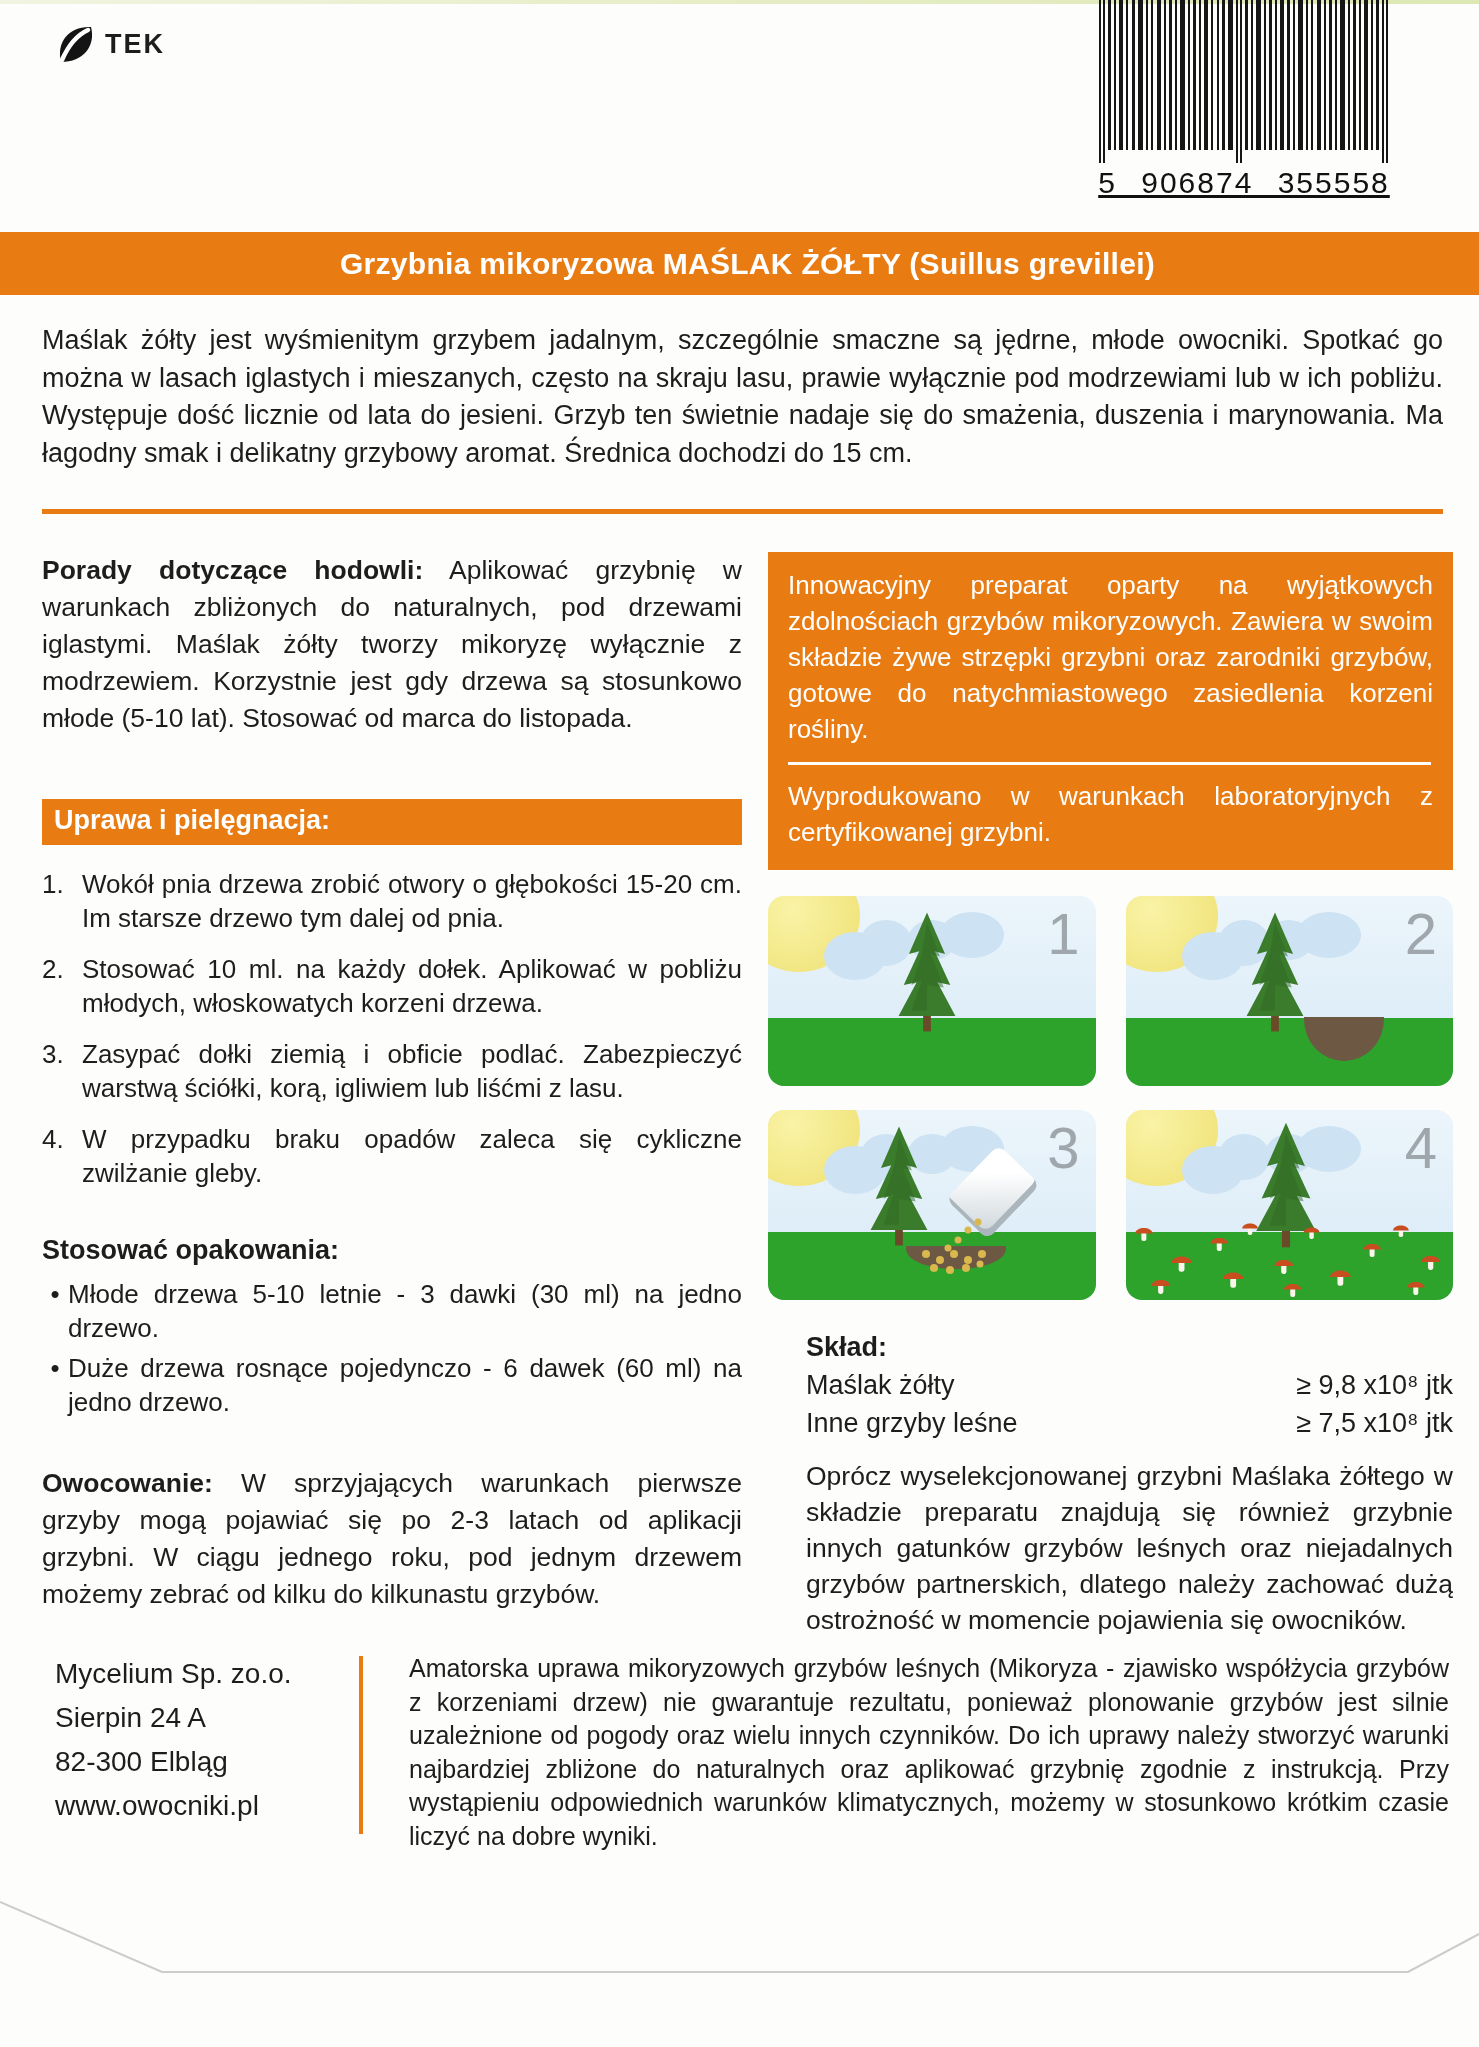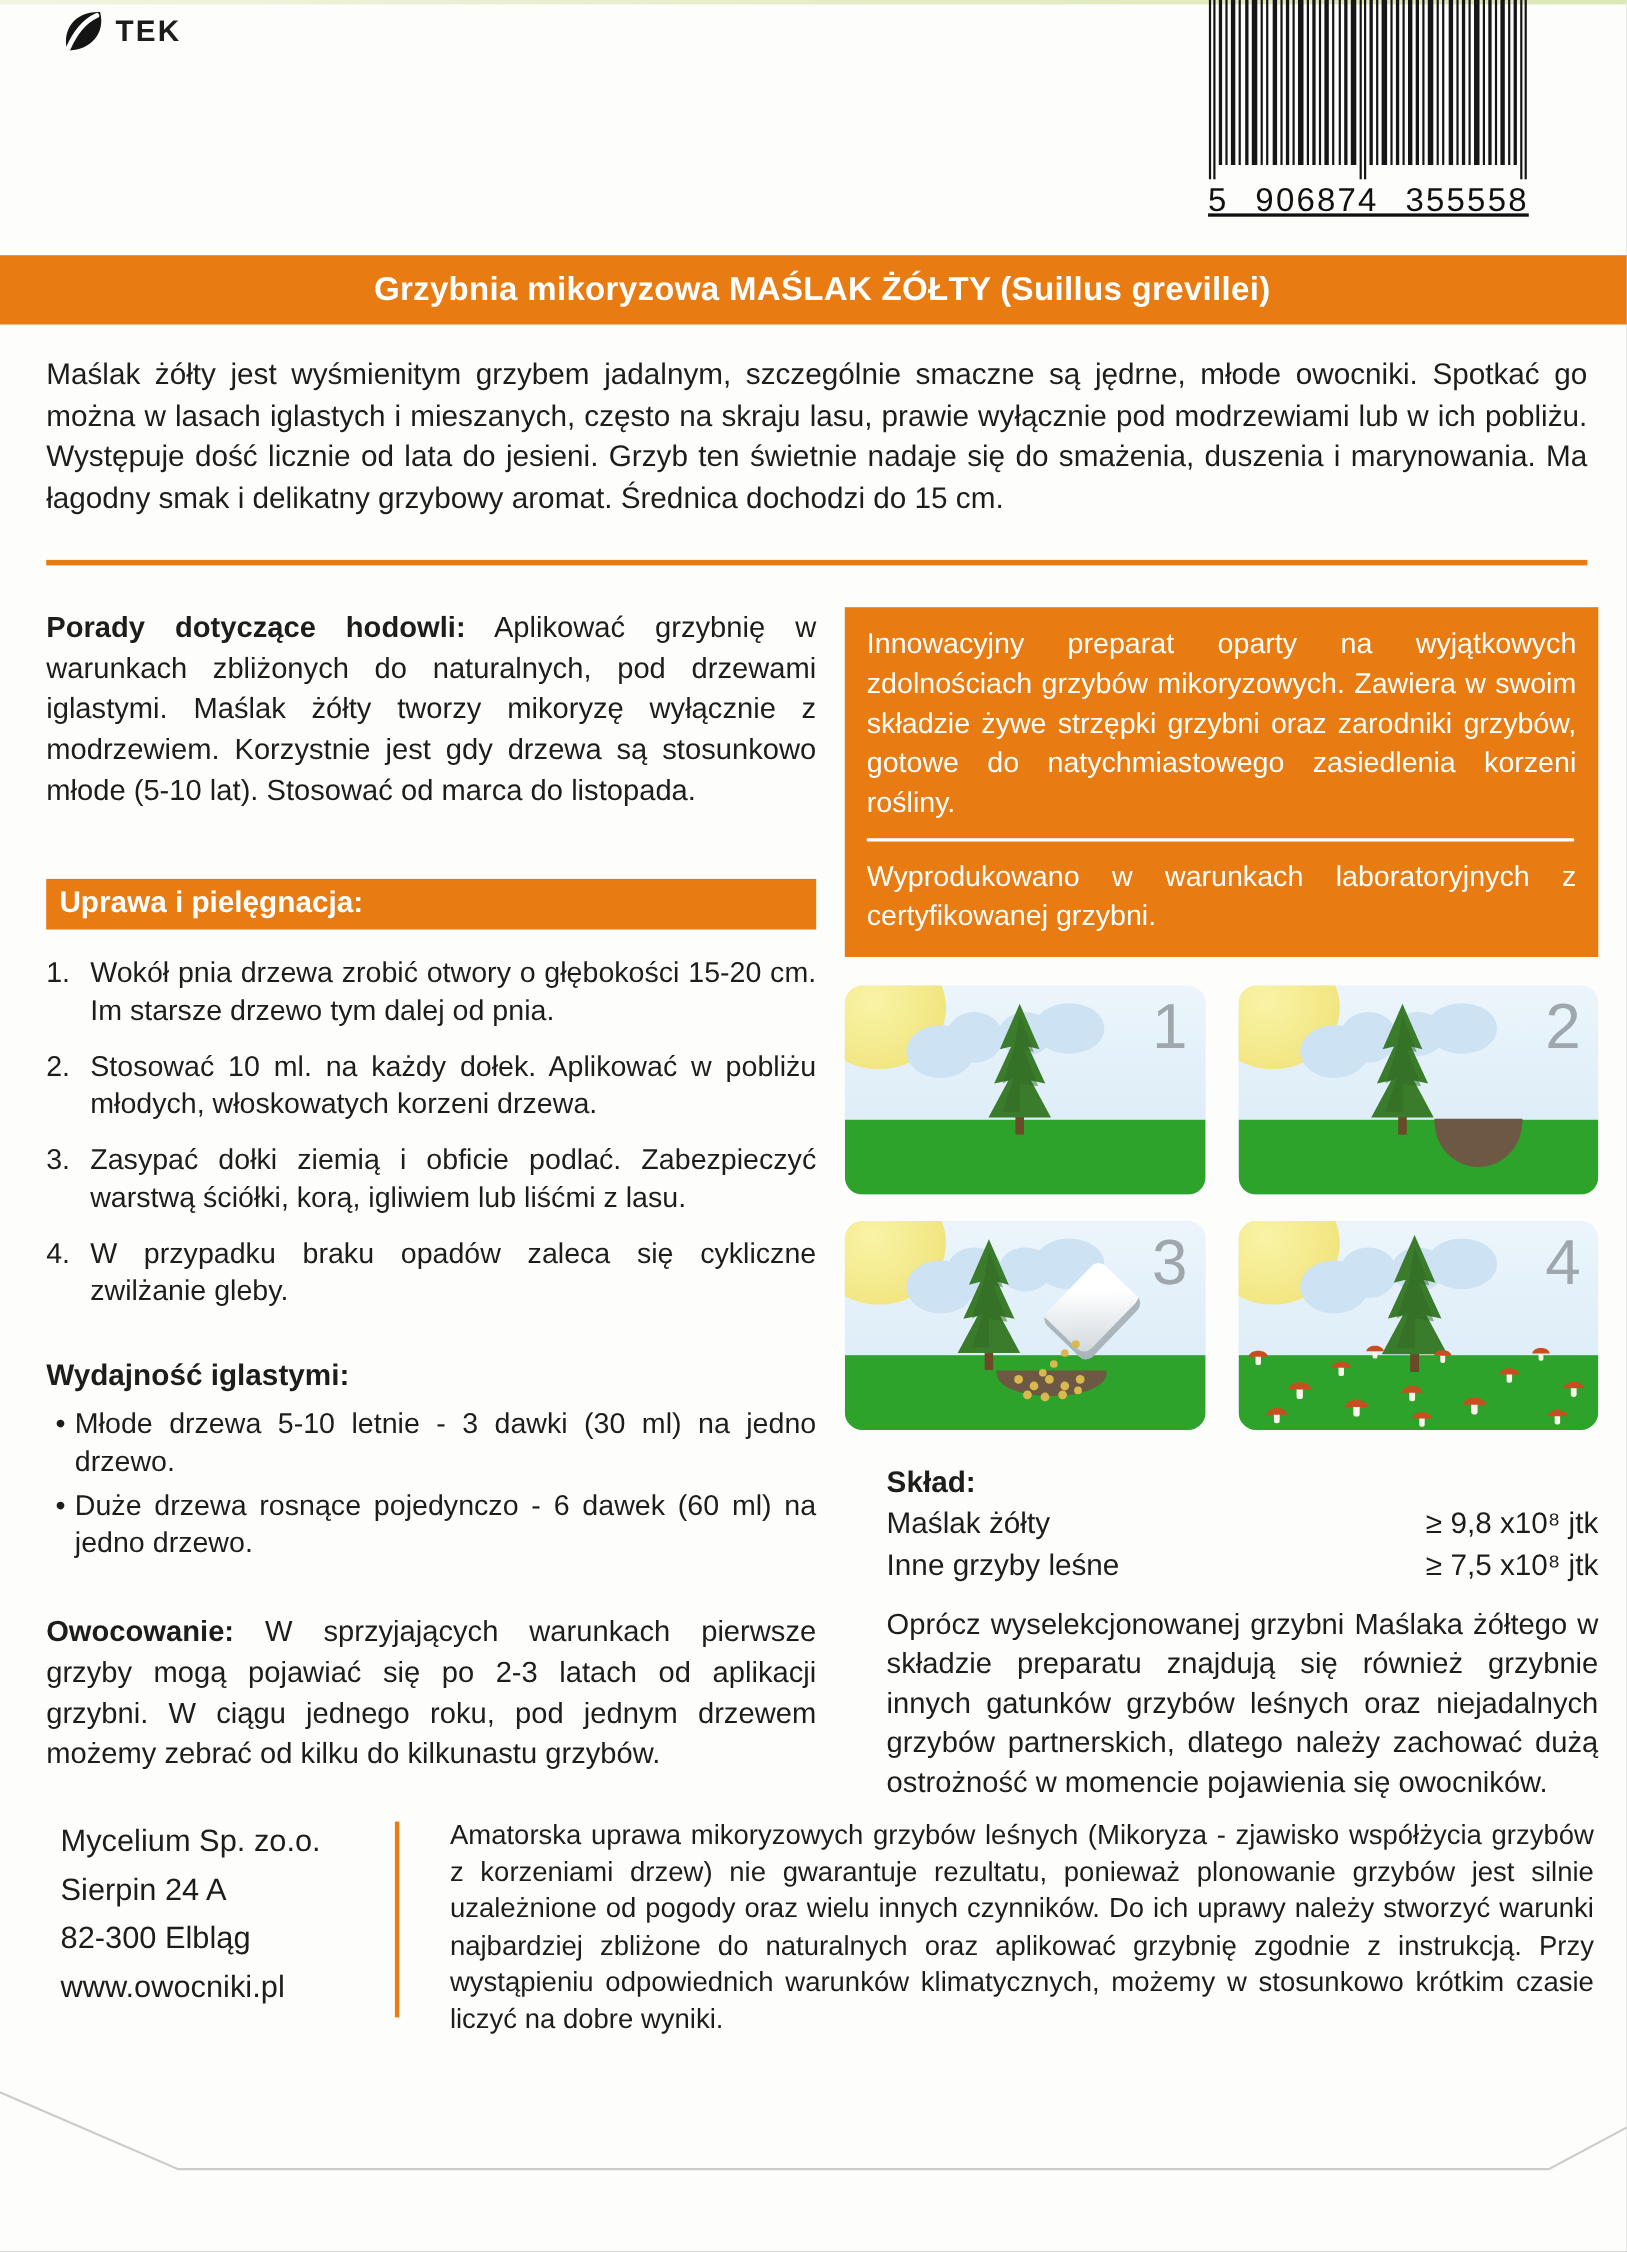--- a/index.html
+++ b/index.html
@@ -11,21 +11,21 @@
   *{margin:0;padding:0;box-sizing:border-box;}
   body{background:#888;}
   .page{
     position:relative;width:1479px;height:2047px;margin:0 auto;
     background:#fdfdfc;color:var(--ink);
     font-family:"Liberation Sans","DejaVu Sans",sans-serif;overflow:hidden;
   }
   .top-strip{position:absolute;top:0;left:0;right:0;height:4px;
     background:linear-gradient(90deg,#f1f4e0 0%,#e6edc6 50%,#dde8b4 100%);}
   
-  .logo{position:absolute;top:6px;left:55px;display:flex;align-items:center;gap:8px;justify-content:center;}
+  .logo{position:absolute;top:22px;left:55px;display:flex;align-items:center;gap:8px;justify-content:center;}
   .logo-text{font-size:27px;font-weight:600;letter-spacing:2px;}
   
   .barcode{position:absolute;top:0;left:1076px;width:336px;text-align:center;}
   .barcode svg{display:block;margin:0 auto;}
   .barcode-number{font-size:30px;letter-spacing:2px;word-spacing:14px;color:#111;margin-top:0px;text-decoration:underline;}
   
   .title-bar{position:absolute;top:232px;left:0;right:0;height:63px;background:var(--orange);
     display:flex;align-items:center;justify-content:center;padding-left:16px;}
   .title-bar span{color:#fff;font-weight:bold;font-size:30px;letter-spacing:.3px;}
   
@@ -200,21 +200,21 @@
         <div class="step">
           <span class="step-num">3.</span>
           <span class="step-text">Zasypać dołki ziemią i obficie podlać. Zabezpieczyć warstwą ściółki, korą, igliwiem lub liśćmi z lasu.</span>
         </div>
         <div class="step">
           <span class="step-num">4.</span>
           <span class="step-text">W przypadku braku opadów zaleca się cykliczne zwilżanie gleby.</span>
         </div>
       </div>
 
-      <div class="yield-heading">Wydajność iglastymi:</div>
+      <div class="yield-heading">Stosować opakowania:</div>
       <div class="bullets">
         <div class="bullet">
           <span class="bullet-text">Młode drzewa 5-10 letnie - 3 dawki (30 ml) na jedno drzewo.</span>
         </div>
         <div class="bullet">
           <span class="bullet-text">Duże drzewa rosnące pojedynczo - 6 dawek (60 ml) na jedno drzewo.</span>
         </div>
       </div>
 
       <p class="fruiting"><span class="lead-label">Owocowanie:</span><span> W sprzyjających warunkach pierwsze grzyby mogą pojawiać się po 2-3 latach od aplikacji grzybni. W ciągu jednego roku, pod jednym drzewem możemy zebrać od kilku do kilkunastu grzybów.</span></p>

